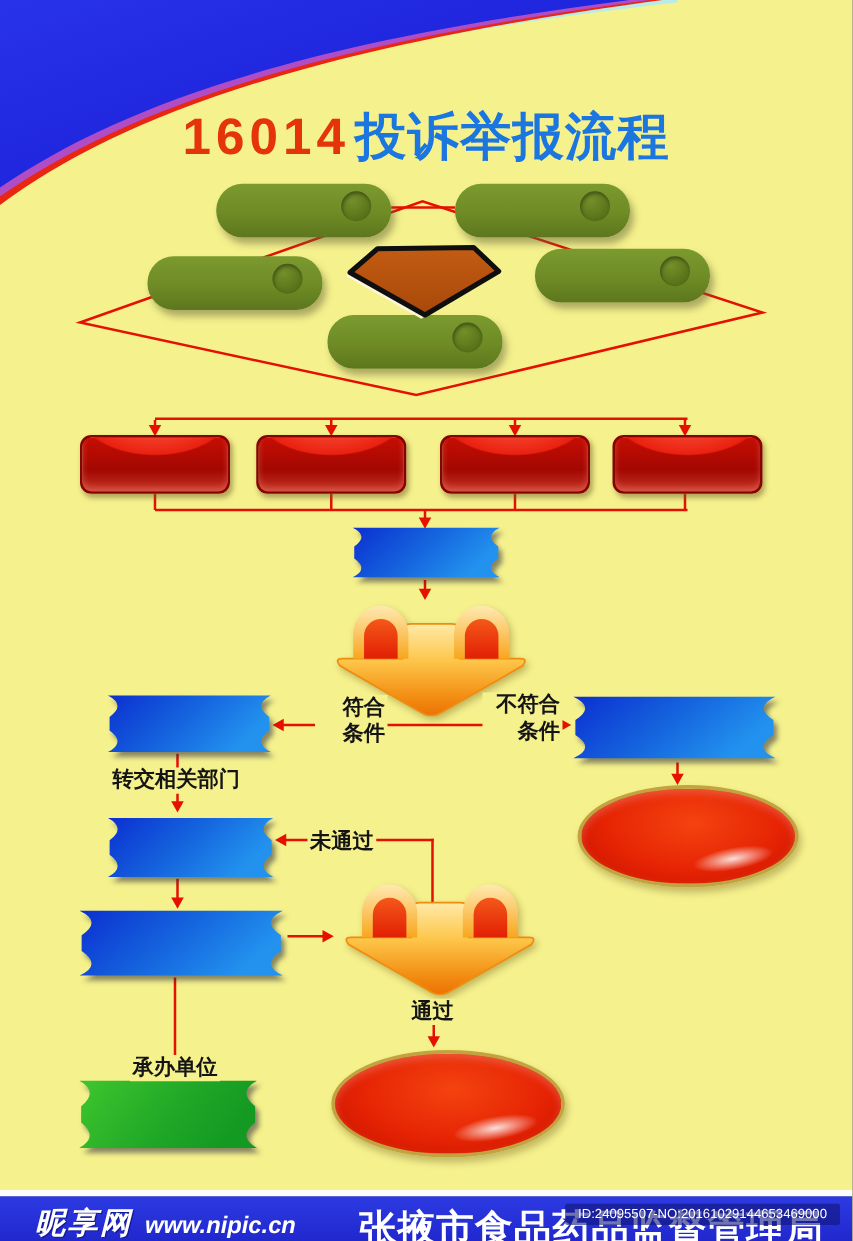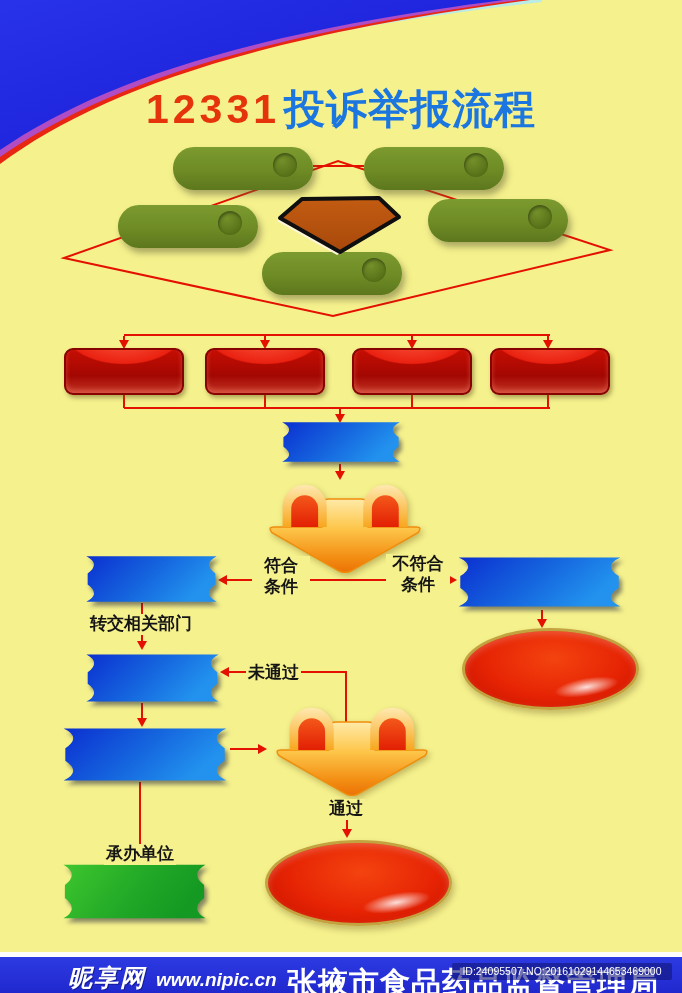--- a/index.html
+++ b/index.html
@@ -42,26 +42,26 @@
   
   .rellipse{border-radius:50%;z-index:2;border:3px solid #c2a340;box-sizing:border-box;
      background:radial-gradient(ellipse at 52% 36%,#f4430f 0%,#e62404 55%,#cf1500 85%,#b81100 100%);
      box-shadow:inset 0 3px 7px rgba(255,255,255,.22),2px 4px 6px rgba(120,100,40,.4);}
   .rellipse::after{content:"";position:absolute;left:52%;top:62%;width:38%;height:24%;border-radius:50%;
      background:radial-gradient(closest-side,rgba(255,255,255,.85),rgba(255,255,255,0));
      transform:rotate(-10deg);}
   
   .lab{z-index:4;font-weight:700;font-size:17px;color:#141414;background:#f5f18d;
        line-height:1.22;padding:0 2px;white-space:nowrap;}
-  .lab.center{text-align:center;}
+  .lab.center{text-align:right;}
   
   #fwhite{left:0;top:952px;width:682px;height:5px;background:#fdfdfd;z-index:5;}
   #fbar{left:0;top:957px;width:682px;height:36px;z-index:5;overflow:hidden;
         background:linear-gradient(180deg,#2d3ae2 0%,#2028cd 100%);}
-  #fbar .site{position:absolute;left:28px;top:5px;color:#fff;margin-left:40px;}
+  #fbar .site{position:absolute;left:28px;top:5px;color:#fff;}
   #fbar .site .nm{font-size:24px;font-weight:900;font-style:italic;letter-spacing:2px;text-shadow:1px 1px 0 #141a96;}
   #fbar .site .url{font-size:19px;font-weight:700;font-style:italic;margin-left:10px;}
   #fbar .org{position:absolute;left:287px;top:6px;color:#fff;font-size:30px;font-weight:900;letter-spacing:1px;white-space:nowrap;}
   #wmark{left:452px;top:963px;width:220px;height:17px;z-index:6;background:rgba(16,22,120,.6);
          color:#fff;font-size:10.5px;line-height:17px;text-align:center;border-radius:2px;white-space:nowrap;}
 </style>
 </head>
 <body>
 
 <div id="poster">
@@ -109,21 +109,21 @@
 
   <svg id="ribbon" class="abs" width="682" height="175" viewBox="0 0 682 175">
     <path d="M0,152 C105,84 270,36 560,-12 L560,-30 L0,-30 Z" fill="url(#gStripeG)"></path>
     <path d="M0,152 C100,86 255,34 542,2 L542,-30 L0,-30 Z" fill="#b9ece6"></path>
     <path d="M0,164 C95,94 245,38 530,0 L530,-30 L0,-30 Z" fill="#e82612"></path>
     <path d="M0,157 C100,88 250,34 536,-2 L536,-30 L0,-30 Z" fill="#b04cc4"></path>
     <path d="M0,150 C100,82 250,30 536,-4 L536,-30 L0,-30 Z" fill="url(#gRib)"></path>
   </svg>
 
   <div id="title" class="abs">
-    <span class="num">12331</span><span class="txt">投诉举报流程</span>
+    <span class="num">16014</span><span class="txt">投诉举报流程</span>
   </div>
 
   <svg id="diamond" class="abs" width="682" height="200" viewBox="0 0 682 200">
     <polygon points="64,118 338,21 610,110 333,176" fill="none" stroke="#e41000" stroke-width="2"></polygon>
   </svg>
 
   <div class="abs hline" style="left:313px;top:165px;width:51px;"></div>
 
   <div class="abs pill" style="left:173px;top:147px;"></div>
   <div class="abs pill" style="left:364px;top:147px;"></div>

